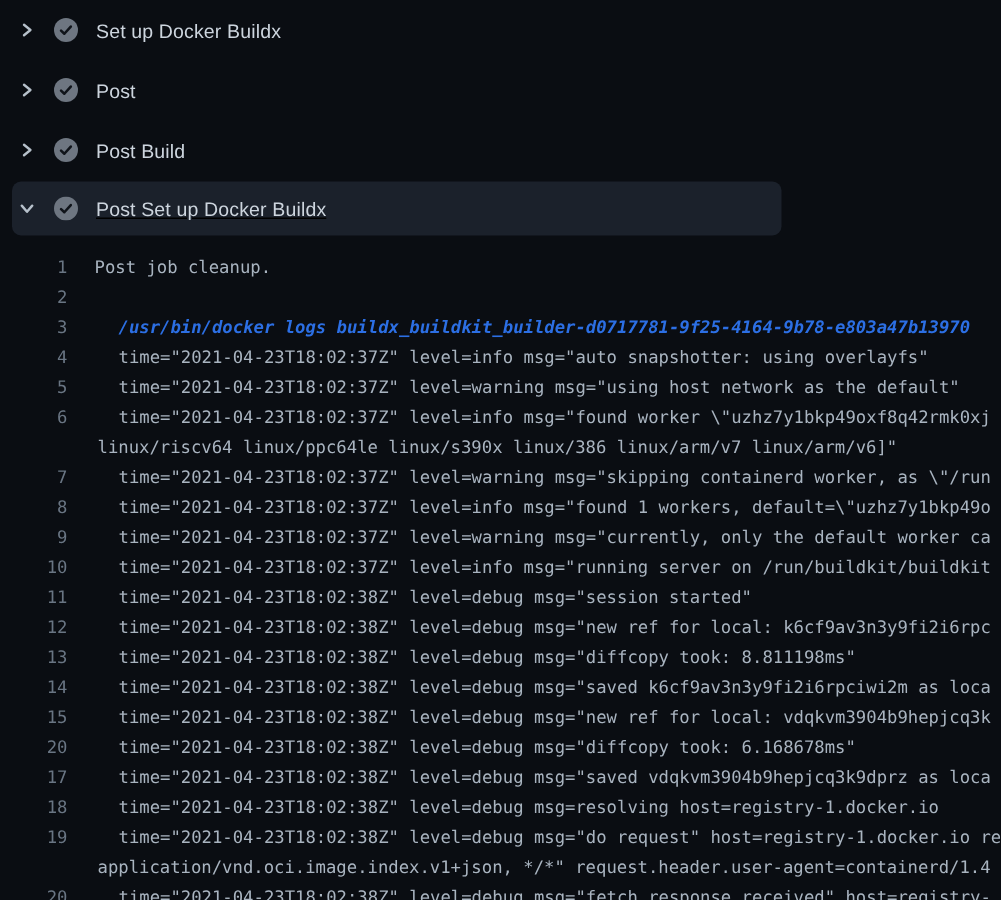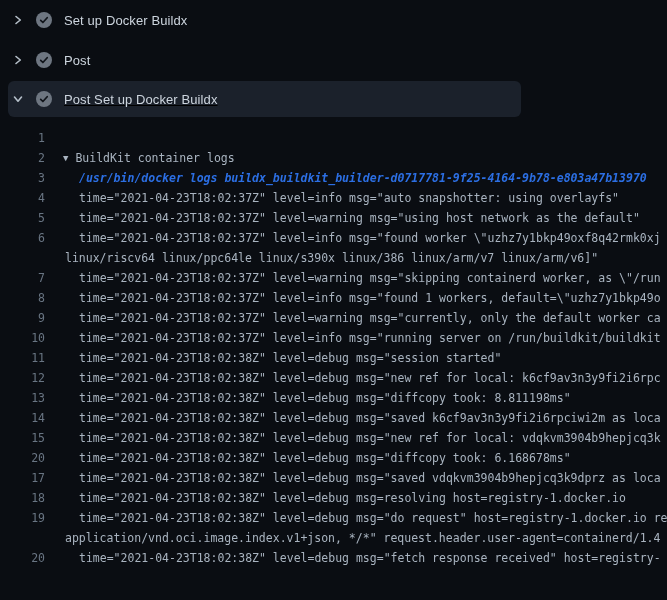--- a/index.html
+++ b/index.html
@@ -75,42 +75,56 @@
         </svg>
       </span>
     <span class="check">
       <svg width="16" height="16" viewBox="0 0 16 16">
         <circle cx="8" cy="8" r="8" fill="#6e7681"></circle>
         <path d="M4.7 8.4 L6.9 10.5 L11.2 5.7" fill="none" stroke="#10141a" stroke-width="1.7" stroke-linecap="round" stroke-linejoin="round"></path>
       </svg>
     </span>
     <span class="section-title">Post</span>
   </div>
+    <div class="section-row">
+    <span class="chev">
+        <svg width="12" height="12" viewBox="0 0 12 12">
+          <path d="M4 2.5 L8.3 6 L4 9.5" fill="none" stroke="#b6c0ca" stroke-width="1.6" stroke-linecap="round" stroke-linejoin="round"></path>
+        </svg>
+      </span>
+    <span class="check">
+      <svg width="16" height="16" viewBox="0 0 16 16">
+        <circle cx="8" cy="8" r="8" fill="#6e7681"></circle>
+        <path d="M4.7 8.4 L6.9 10.5 L11.2 5.7" fill="none" stroke="#10141a" stroke-width="1.7" stroke-linecap="round" stroke-linejoin="round"></path>
+      </svg>
+    </span>
+    <span class="section-title">Post Build</span>
+  </div>
     <div class="section-row expanded">
     <span class="chev">
         <svg width="12" height="12" viewBox="0 0 12 12">
           <path d="M2.5 4.1 L6 8.2 L9.5 4.1" fill="none" stroke="#b6c0ca" stroke-width="1.6" stroke-linecap="round" stroke-linejoin="round"></path>
         </svg>
       </span>
     <span class="check">
       <svg width="16" height="16" viewBox="0 0 16 16">
         <circle cx="8" cy="8" r="8" fill="#6e7681"></circle>
         <path d="M4.7 8.4 L6.9 10.5 L11.2 5.7" fill="none" stroke="#10141a" stroke-width="1.7" stroke-linecap="round" stroke-linejoin="round"></path>
       </svg>
     </span>
     <span class="section-title">Post Set up Docker Buildx</span>
   </div>
   </div>
 <div class="log" id="log-lines">
     <div class="log-line indent-root">
     <span class="ln">1</span>
+    <span class="txt"><span class="lt">Post job cleanup.</span></span>
   </div>
     <div class="log-line indent-root has-toggle">
     <span class="ln">2</span>
-    <span class="txt"><span class="tri">▼</span><span class="lt">BuildKit container logs</span></span>
   </div>
     <div class="log-line indent-group cmd">
     <span class="ln">3</span>
     <span class="txt"><span class="lt">/usr/bin/docker logs buildx_buildkit_builder-d0717781-9f25-4164-9b78-e803a47b13970</span></span>
   </div>
     <div class="log-line indent-group">
     <span class="ln">4</span>
     <span class="txt"><span class="lt">time="2021-04-23T18:02:37Z" level=info msg="auto snapshotter: using overlayfs"</span></span>
   </div>
     <div class="log-line indent-group">

